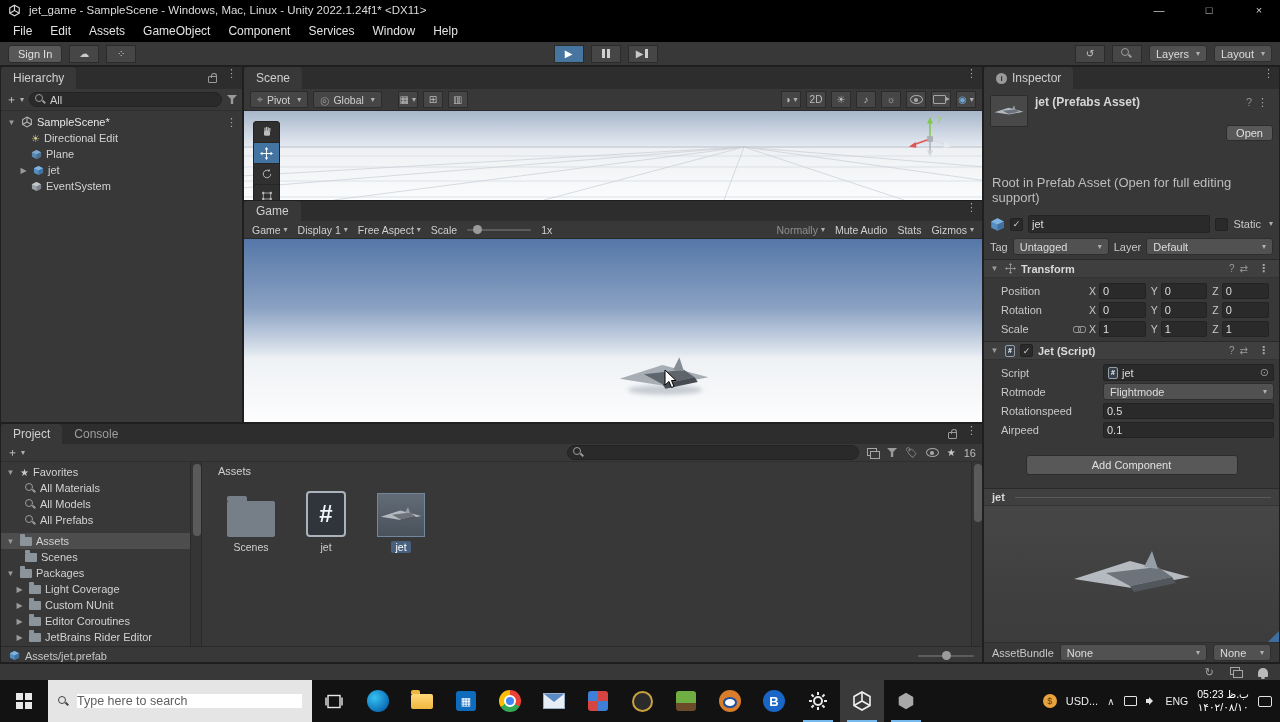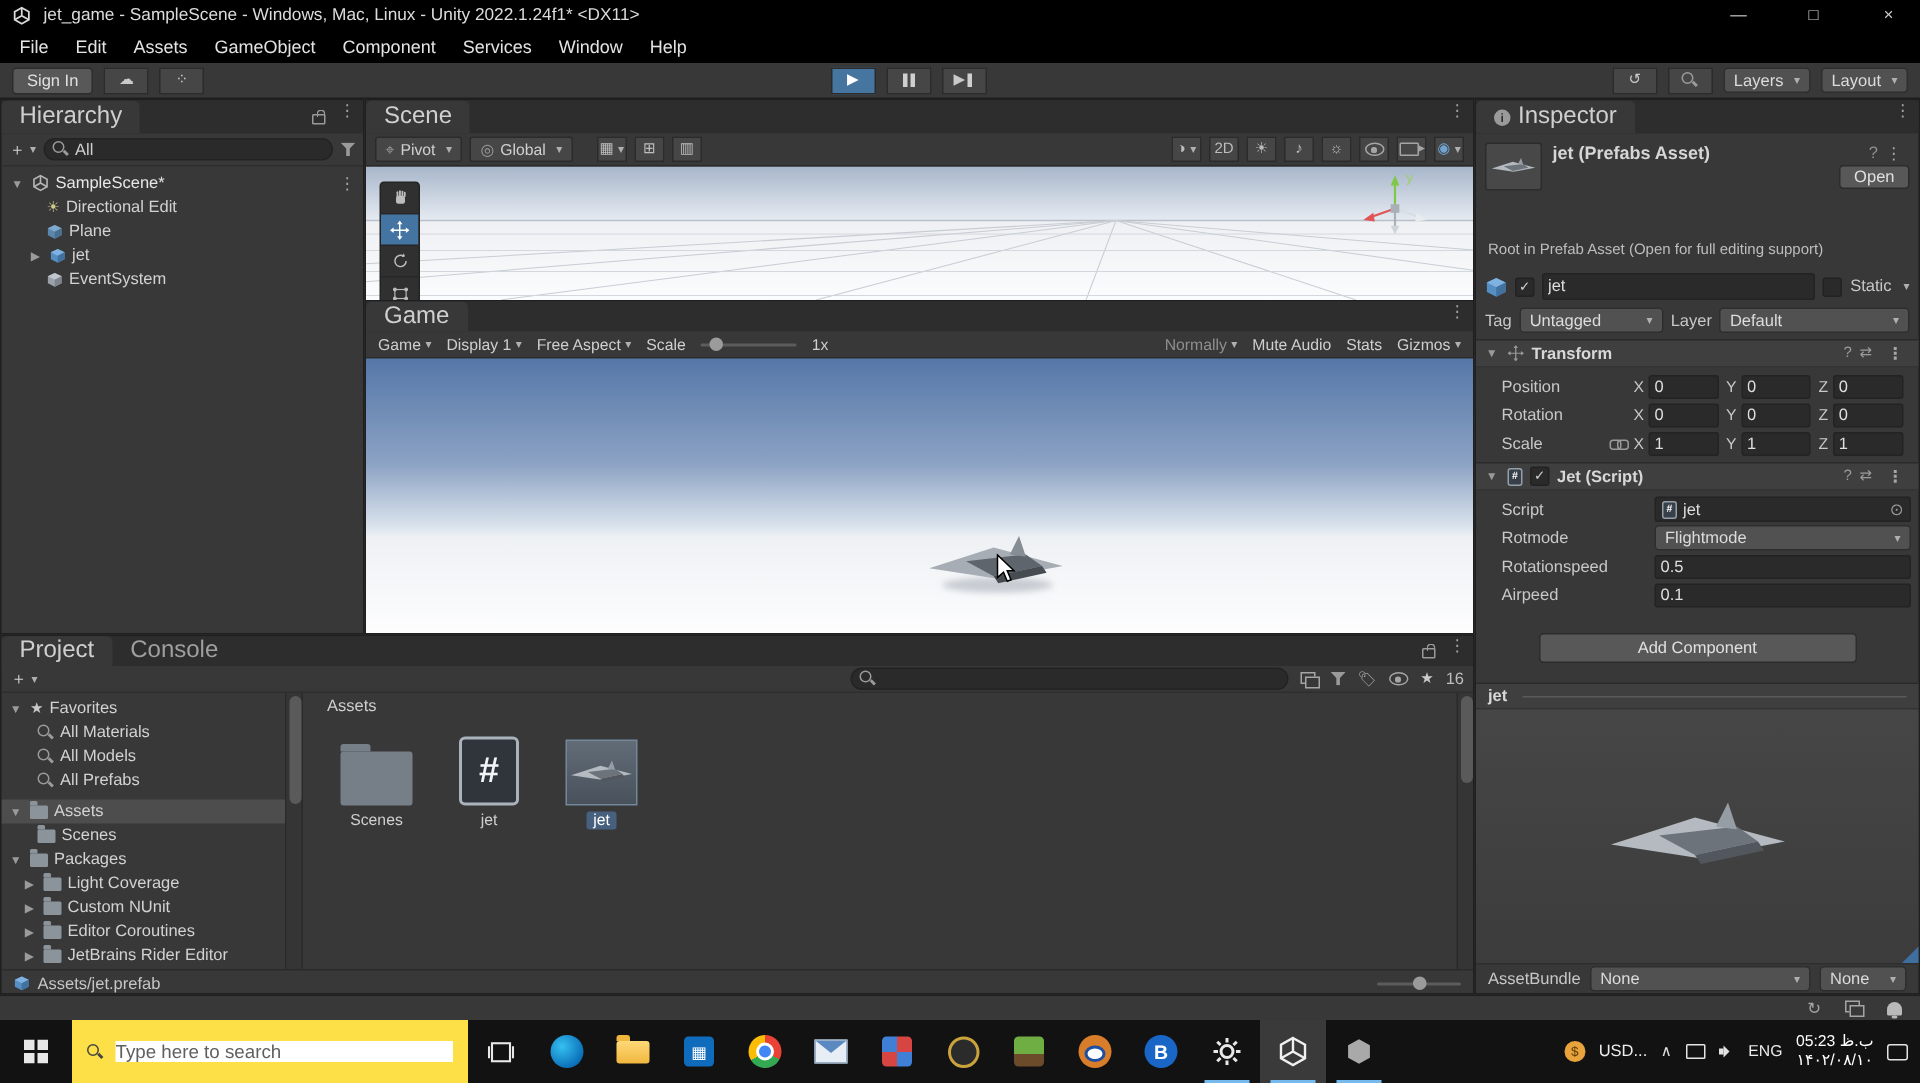--- a/index.html
+++ b/index.html
@@ -6,21 +6,21 @@
 body{font-family:"Liberation Sans","DejaVu Sans",sans-serif;background:#000;width:1280px;height:722px;overflow:hidden}
 input{font-family:inherit;outline:none}
 #screen{position:relative;width:1280px;height:722px;background:#383838;font-size:11px;color:#c8c8c8;overflow:hidden}
 .row{display:flex;align-items:center}
 .sp{flex:1}
 .dim{color:#8f8f8f}
 .dar{font-size:8px;color:#b0b0b0;margin-left:3px;line-height:1}
 .vmenu{color:#a6a6a6;padding:0 5px;font-size:11px}
 .panel{position:absolute;background:#383838;border:1px solid #1f1f1f}
 .tabbar{height:22px;background:#2d2d2d;display:flex;align-items:stretch;overflow:hidden}
-.tab{padding:0 12px;display:flex;align-items:center;gap:5px;color:#9f9f9f;font-size:16px;border-radius:4px 4px 0 0}
+.tab{padding:0 12px;display:flex;align-items:center;gap:5px;color:#9f9f9f;font-size:12px;border-radius:4px 4px 0 0}
 .tab.active{background:#383838;color:#cfcfcf}
 .btn{background:#585858;border:1px solid #2c2c2c;border-radius:3px;height:18px;display:inline-flex;align-items:center;justify-content:center;color:#e0e0e0;padding:0 9px}
 .axv,.field{background:#2a2a2a;border:1px solid #232323;border-radius:2px;color:#dedede;height:16px;padding:0 3px;font-size:11px}
 .dd{background:#515151;border:1px solid #2e2e2e;border-radius:3px;height:17px;display:inline-flex;align-items:center;padding:0 6px;gap:4px;color:#dcdcdc}
 .icw{display:inline-flex;align-items:center;justify-content:center}
 .mag{position:relative;width:11px;height:11px;display:inline-block;color:#9b9b9b;flex:0 0 11px}
 .mag::before{content:"";position:absolute;left:0;top:0;width:6px;height:6px;border:1.4px solid currentColor;border-radius:50%}
 .mag::after{content:"";position:absolute;left:6.5px;top:7px;width:4px;height:1.6px;background:currentColor;transform:rotate(45deg)}
 .search-pill{height:15px;background:#2a2a2a;border:1px solid #232323;border-radius:8px;display:flex;align-items:center;padding:0 5px;gap:4px}
 .search-pill input{background:transparent;border:none;color:#cfcfcf;font-size:11px;width:100%}
@@ -105,21 +105,21 @@
 .script-lg{width:40px;height:46px;background:#30353b;border:2px solid #aab3bb;border-radius:4px;display:flex;align-items:center;justify-content:center}
 .script-lg::before{content:"#";color:#f2f5f8;font-size:24px;font-weight:bold}
 .prefab-thumb{width:48px;height:44px;background:linear-gradient(#626c77,#49525b);border:1px solid #72879c;display:flex;align-items:center;justify-content:center}
 .vscroll{position:absolute;right:0;top:0;bottom:0;width:11px;background:#353535;border-left:1px solid #2a2a2a;padding:2px 1.5px}
 .vthumb{width:8px;height:58px;background:#5a5a5a;border-radius:4px}
 .pbottom{height:18px;border-top:1px solid #2a2a2a;display:flex;align-items:center;gap:5px;padding:0 8px;color:#c6c6c6}
 
 .ins-header{padding:6px 6px 0 6px;display:flex;gap:7px}
 .ins-thumb{width:38px;height:32px;background:#484848;border:1px solid #2c2c2c;border-radius:2px;display:flex;align-items:center;justify-content:center}
 .ins-title{font-size:12px;font-weight:bold;color:#d6d6d6}
-.ins-note{margin-top:34px;padding:0 8px;font-size:10px;color:#bdbdbd}
+.ins-note{margin-top:34px;padding:0 8px;font-size:13px;color:#bdbdbd}
 .go-block{padding:10px 6px 4px 6px;display:flex;flex-direction:column;gap:5px}
 .comp-h{height:19px;background:#3f3f3f;border-top:1px solid #2a2a2a;border-bottom:1px solid #333;display:flex;align-items:center;gap:5px;padding:0 5px;color:#d8d8d8;font-weight:bold}
 .h-ic{color:#9a9a9a;font-weight:normal;font-size:10px}
 .comp-body{padding:3px 5px}
 .prow{height:19px;display:flex;align-items:center}
 .plabel{flex:0 0 100px;padding-left:12px;color:#c8c8c8;white-space:nowrap;overflow:hidden}
 .plabel2{flex:0 0 114px;padding-left:12px;color:#c8c8c8;white-space:nowrap;overflow:hidden}
 .ax{display:flex;align-items:center;flex:1;gap:3px;margin-right:5px;min-width:0}
 .axl{color:#c8c8c8;font-size:10.5px}
 .ax .axv{flex:1;min-width:0;width:100%}
@@ -129,21 +129,21 @@
 .picker{color:#9a9a9a;font-size:11px}
 .addcomp-row{display:flex;justify-content:center;padding:13px 0}
 .pv-header{height:18px;background:#3f3f3f;border-top:1px solid #2a2a2a;border-bottom:1px solid #333;display:flex;align-items:center;padding:0 8px;gap:10px;color:#d8d8d8;font-weight:bold}
 .pv-line{flex:1;height:1px;background:#5a5a5a}
 .pv-area{flex:1;min-height:0;background:linear-gradient(#464646,#3c3c3c);display:flex;align-items:center;justify-content:center;position:relative}
 .pv-area::after{content:"";position:absolute;right:0;bottom:0;border-left:11px solid transparent;border-bottom:11px solid #3f6f9f}
 .ab-row{height:20px;display:flex;align-items:center;gap:6px;padding:0 8px;border-top:1px solid #2e2e2e}
 
 #taskbar{position:absolute;left:0;top:680px;width:1280px;height:42px;background:#121212;display:flex;align-items:stretch}
 .tb-start{width:48px;display:flex;align-items:center;justify-content:center}
-.tb-search{width:264px;background:#fde047;display:flex;align-items:center;gap:8px;padding:0 10px}
+.tb-search{width:264px;background:#e5e5e5;display:flex;align-items:center;gap:8px;padding:0 10px}
 .tb-search .mag{color:#444}
 .tb-search input{border:none;font-size:12.5px;color:#444;width:100%}
 .tb-search input::placeholder{color:#5f5f5f}
 .app{width:44px;display:flex;align-items:center;justify-content:center;position:relative}
 .app.open::after{content:"";position:absolute;left:7px;right:7px;bottom:0;height:2px;background:#76b9ed}
 .app.focused{background:#3a3a3a}
 .tray{margin-left:auto;display:flex;align-items:center;gap:9px;padding-right:8px;color:#ececec}
 .ic-edge{width:22px;height:22px;border-radius:50%;background:radial-gradient(circle at 35% 35%,#35c1f1,#0b6fb8 72%)}
 .ic-folderwin{width:22px;height:15px;background:linear-gradient(#ffd978,#f0b73f);border-radius:2px;position:relative}
 .ic-folderwin::before{content:"";position:absolute;top:-4px;left:0;width:9px;height:4px;background:#f0b73f;border-radius:2px 2px 0 0}
@@ -613,21 +613,21 @@
             <polygon points="72,24 80,8 86,26" fill="#959da5"></polygon>
           </svg>
       </span>
       <span style="flex:1;display:flex;flex-direction:column">
         <span class="row">
           <span class="ins-title">jet (Prefabs Asset)</span>
           <span class="sp"></span>
           <span class="dim">?</span>
           <span class="vmenu">⋮</span>
         </span>
-        <span class="row" style="margin-top:1px;justify-content:flex-end">
+        <span class="row" style="margin-top:16px;justify-content:flex-end">
           <span class="btn" style="height:16px">Open</span>
         </span>
       </span>
     </div>
     <div class="ins-note">Root in Prefab Asset (Open for full editing support)</div>
     <div class="go-block">
       <span class="row" style="gap:5px">
         <span class="icw">
             <svg width="15" height="15" viewBox="0 0 12 12">
               <path d="M6 1l5 2.5v5L6 11 1 8.5v-5z" fill="#558ec2"></path>

